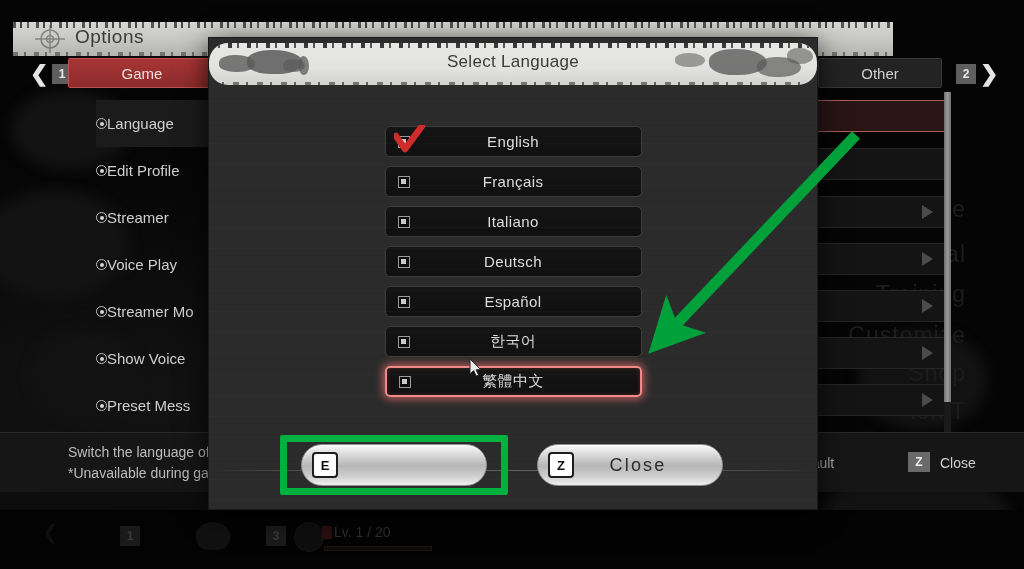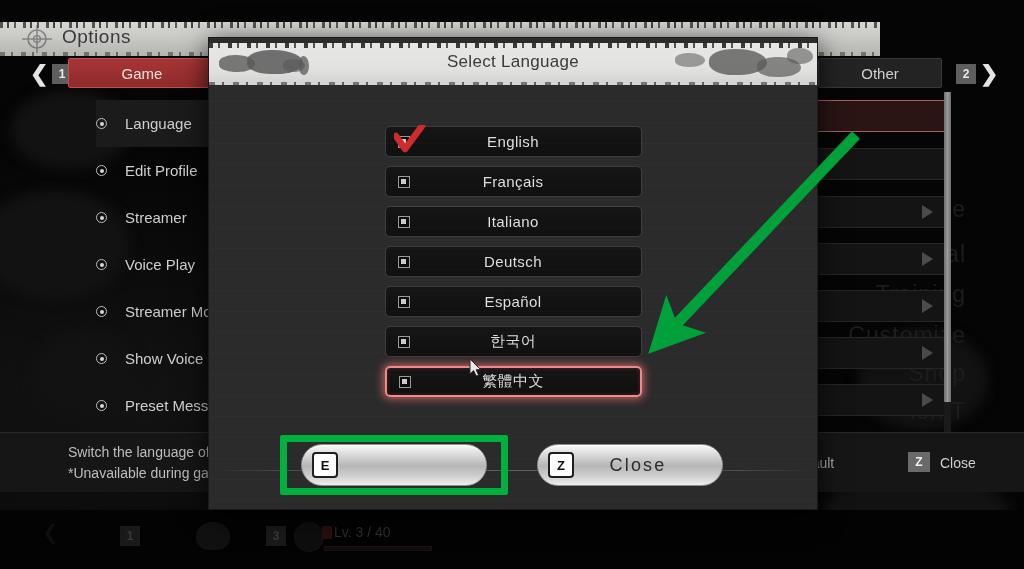--- a/index.html
+++ b/index.html
@@ -16,21 +16,21 @@
     background:
       radial-gradient(ellipse 60% 45% at 12% 70%, #131313 0%, #0a0a0a 60%, #050505 100%),
       radial-gradient(ellipse 50% 60% at 85% 45%, #0e0e0e 0%, #050505 70%),
       #060606;
   }
   
   .blob { position:absolute; border-radius:50%; background:#121212; filter:blur(6px); }
 
   
   #options-header {
-    position:absolute; left:0; top:22px; width:880px; height:34px;
+    position:absolute; left:13px; top:22px; width:880px; height:34px;
     background:linear-gradient(180deg,#d6d6d4 0%,#c9c9c6 45%,#b4b4b1 100%);
     overflow:hidden;
   }
   #options-header::before {
     content:""; position:absolute; left:0; top:0; right:0; height:6px;
     background:repeating-linear-gradient(90deg,#3c3c3c 0 3px,transparent 3px 7px,
       #2a2a2a 7px 9px,transparent 9px 14px,#444 14px 16px,transparent 16px 23px);
     opacity:.85;
   }
   #options-header::after {
@@ -66,21 +66,21 @@
   }
   #tab-other {
     position:absolute; left:818px; top:0; width:124px; height:30px;
     background:#232323; border:1px solid #3a3a3a; border-radius:2px;
     color:#cfcfcf; font-size:15px; display:flex; align-items:center; justify-content:center;
   }
 
   
   #settings-list { position:absolute; left:96px; top:100px; width:140px; }
   .setting-row {
-    height:47px; display:flex; align-items:center; gap:18px;
+    height:47px; display:flex; align-items:center; gap:0;
     color:#cfcfcf; font-size:15px; white-space:nowrap;
   }
   .setting-row.active { background:#1b1b1b; }
   .radio-dot {
     width:11px; height:11px; border-radius:50%; border:1.5px solid #bdbdbd;
     position:relative; flex:none;
   }
   .radio-dot::after {
     content:""; position:absolute; left:2.5px; top:2.5px;
     width:4px; height:4px; border-radius:50%; background:#d6d6d6;
@@ -165,20 +165,21 @@
   }
   #modal-scanlines {
     position:absolute; inset:0; pointer-events:none;
     background:repeating-linear-gradient(180deg,
       rgba(255,255,255,.016) 0 1px, transparent 1px 21px);
   }
   #modal-titlebar {
     position:absolute; left:0; top:5px; width:608px; height:42px;
     background:linear-gradient(180deg,#e7e7e5 0%,#e2e2e0 60%,#d2d2d0 100%);
     overflow:hidden;
+    border-radius:19px;
   }
   .grunge {
     position:absolute; background:#5b5b5b; border-radius:45% 55% 50% 45%;
   }
   #modal-titlebar::before {
     content:""; position:absolute; left:0; top:0; right:0; height:5px;
     background:repeating-linear-gradient(90deg,#3a3a3a 0 4px,transparent 4px 9px,
       #555 9px 11px,transparent 11px 19px);
   }
   #modal-titlebar::after {
@@ -351,21 +352,21 @@
   </div>
   <div id="esc-chip">Esc</div>
 
   <div id="hud">
     <div id="hud-left-chev">❮</div>
     <div class="hud-key" style="left:120px;">1</div>
     <div id="hud-avatar"></div>
     <div class="hud-key" style="left:266px;">3</div>
     <div id="hud-portrait"></div>
     <div id="hud-lv-chip"></div>
-    <div id="hud-lv">Lv. 3 / 40</div>
+    <div id="hud-lv">Lv. 1 / 20</div>
     <div id="hud-bar"></div>
   </div>
 </div>
 
 <div id="modal">
 
   <div id="modal-titlebar">
     <div class="grunge" style="left:10px;  top:12px; width:36px; height:17px; opacity:.8;"></div>
     <div class="grunge" style="left:38px;  top:7px;  width:56px; height:24px; opacity:.85;"></div>
     <div class="grunge" style="left:74px;  top:16px; width:22px; height:13px; opacity:.7;"></div>

